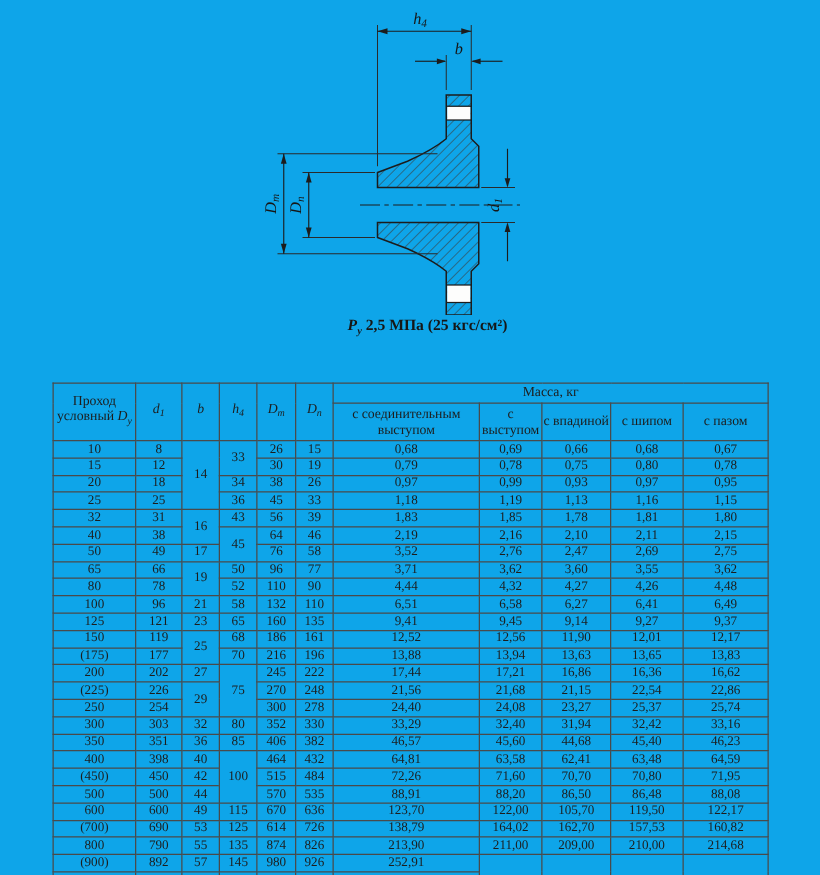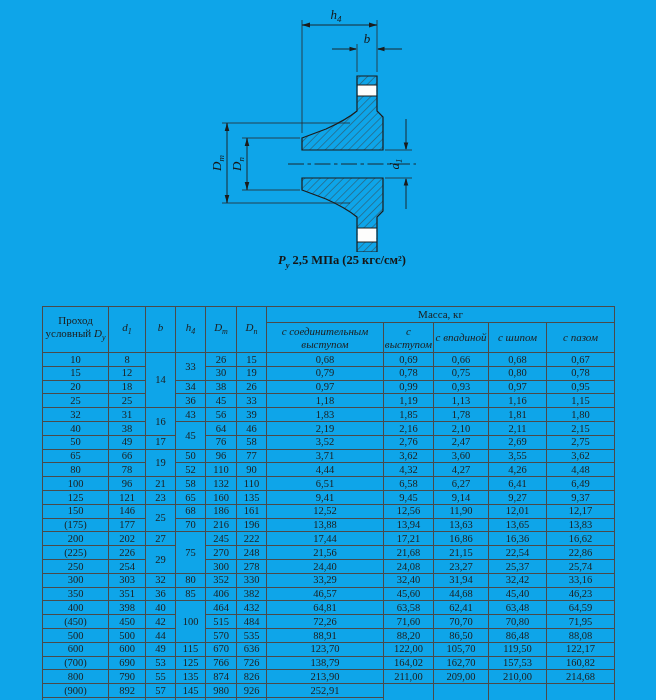--- a/index.html
+++ b/index.html
@@ -11,21 +11,21 @@
   .caption i{}
   .caption sub{font-size:8.5px;}
   .tbl-wrap{position:absolute;top:274px;left:42px;}
   table.spec{border-collapse:collapse;table-layout:fixed;width:572px;
              border:1.5px solid #3a3a3a;margin-top:32px;}
   table.spec th, table.spec td{border:1px solid #4a4a4a;text-align:center;vertical-align:middle;
              padding:0;font-weight:normal;}
   table.spec th{font-size:11px;line-height:12.5px;}
   table.spec td{font-size:10.5px;line-height:11.5px;height:12.8px;}
   tr.hdr1{height:16px;}
-  tr.hdr2{height:30px;font-style:italic;}
+  tr.hdr2{height:30px;}
   .sym{font-style:italic;}
   .sym sub{font-size:8px;}
   .footnote{position:absolute;top:673px;left:0;width:656px;text-align:center;
             font-size:11.4px;color:#1a1a1a;}
   svg text{font-family:"Liberation Serif","DejaVu Serif",serif;font-style:italic;fill:#161616;}
 </style>
 </head>
 <body>
 
 <div class="page">
@@ -278,21 +278,21 @@
             <td>160</td>
             <td>135</td>
             <td>9,41</td>
             <td>9,45</td>
             <td>9,14</td>
             <td>9,27</td>
             <td>9,37</td>
           </tr>
           <tr>
             <td>150</td>
-            <td>146</td>
+            <td>119</td>
             <td rowspan="2">25</td>
             <td>68</td>
             <td>186</td>
             <td>161</td>
             <td>12,52</td>
             <td>12,56</td>
             <td>11,90</td>
             <td>12,01</td>
             <td>12,17</td>
           </tr>
@@ -418,21 +418,21 @@
             <td>122,00</td>
             <td>105,70</td>
             <td>119,50</td>
             <td>122,17</td>
           </tr>
           <tr>
             <td>(700)</td>
             <td>690</td>
             <td>53</td>
             <td>125</td>
-            <td>766</td>
+            <td>614</td>
             <td>726</td>
             <td>138,79</td>
             <td>164,02</td>
             <td>162,70</td>
             <td>157,53</td>
             <td>160,82</td>
           </tr>
           <tr>
             <td>800</td>
             <td>790</td>

